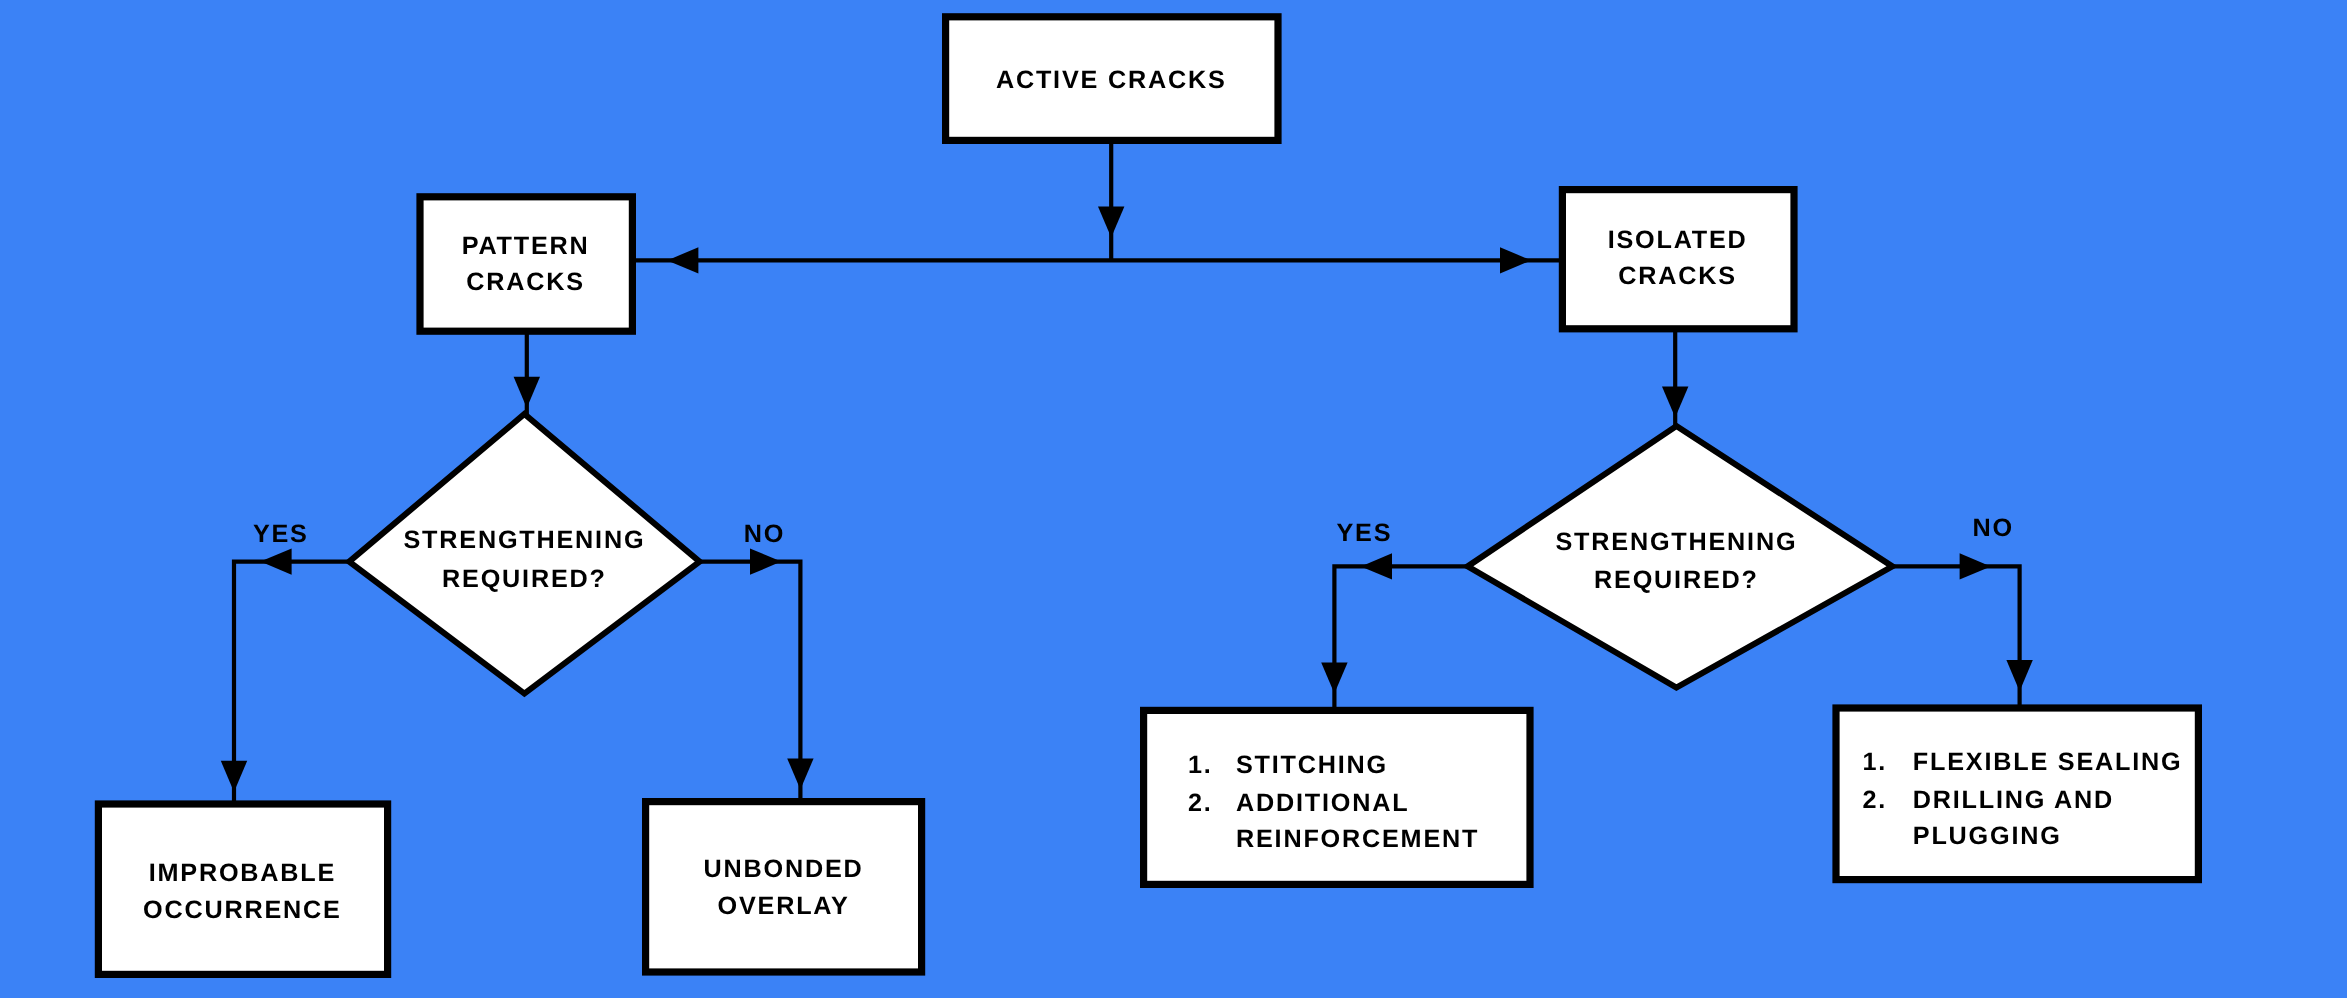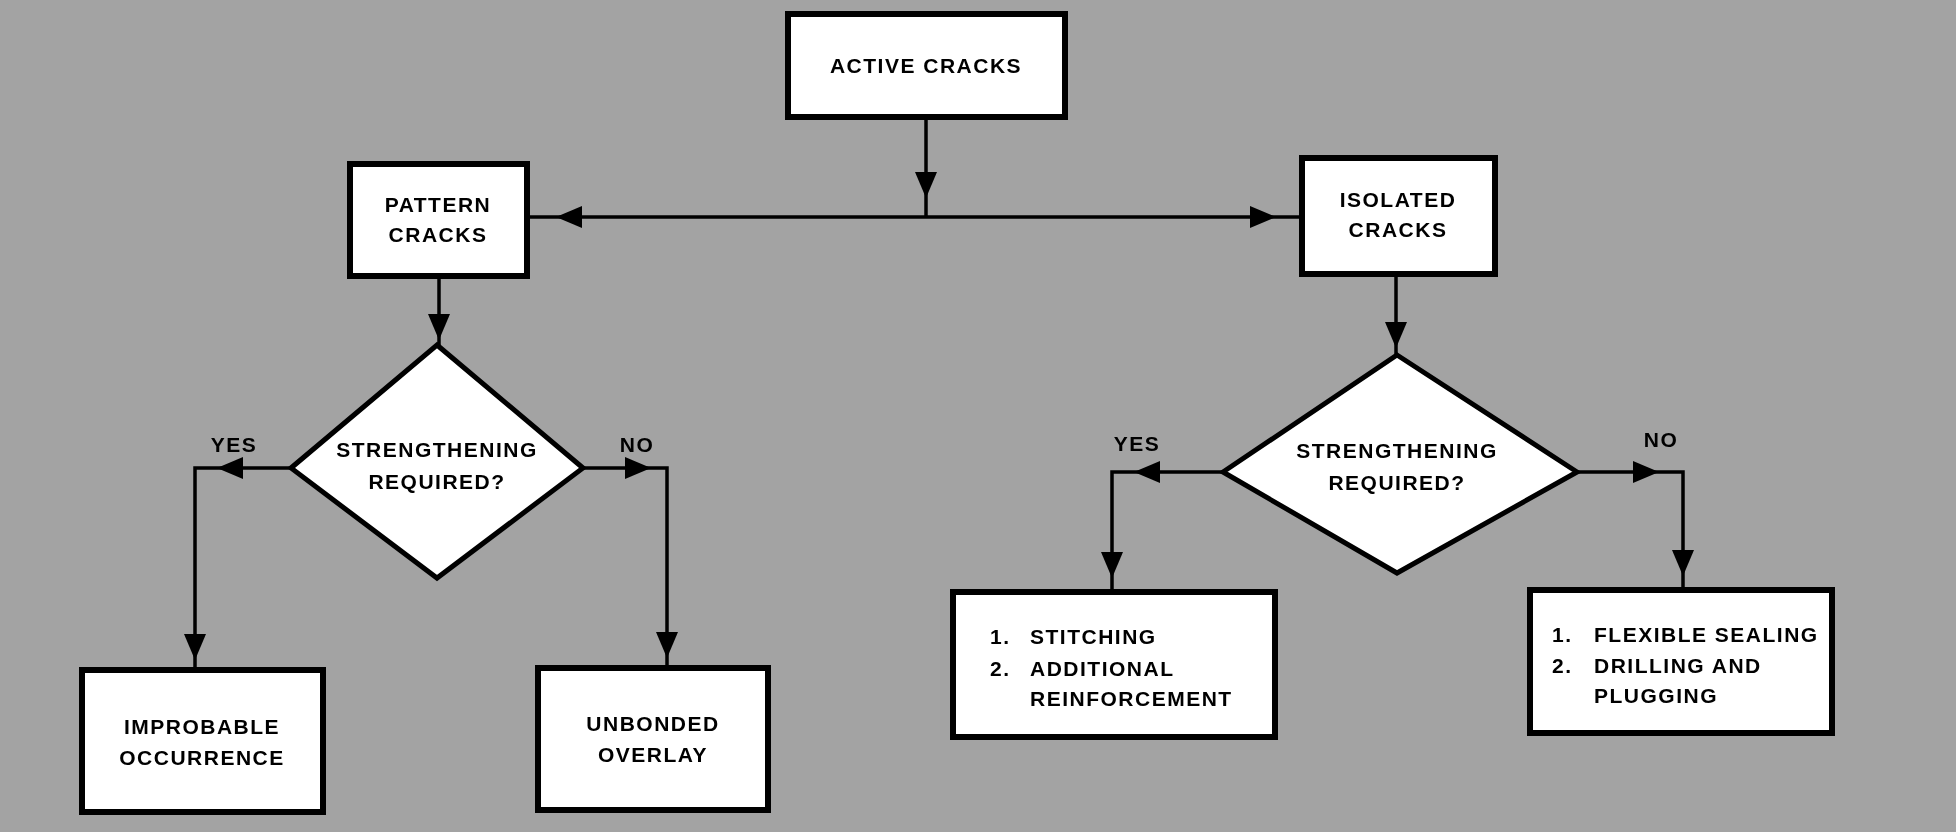--- a/index.html
+++ b/index.html
@@ -4,21 +4,21 @@
 <style>
   html, body {
     margin: 0;
     padding: 0;
     background: #ffffff;
   }
   .page {
     position: relative;
     width: 1956px;
     height: 832px;
-    background: #a3a3a3;
+    background: #3b82f6;
     overflow: hidden;
   }
   svg { display: block; }
   svg text {
     font-family: "Liberation Sans", sans-serif;
     font-weight: bold;
     font-size: 21px;
     letter-spacing: 1.5px;
     fill: #000000;
   }

